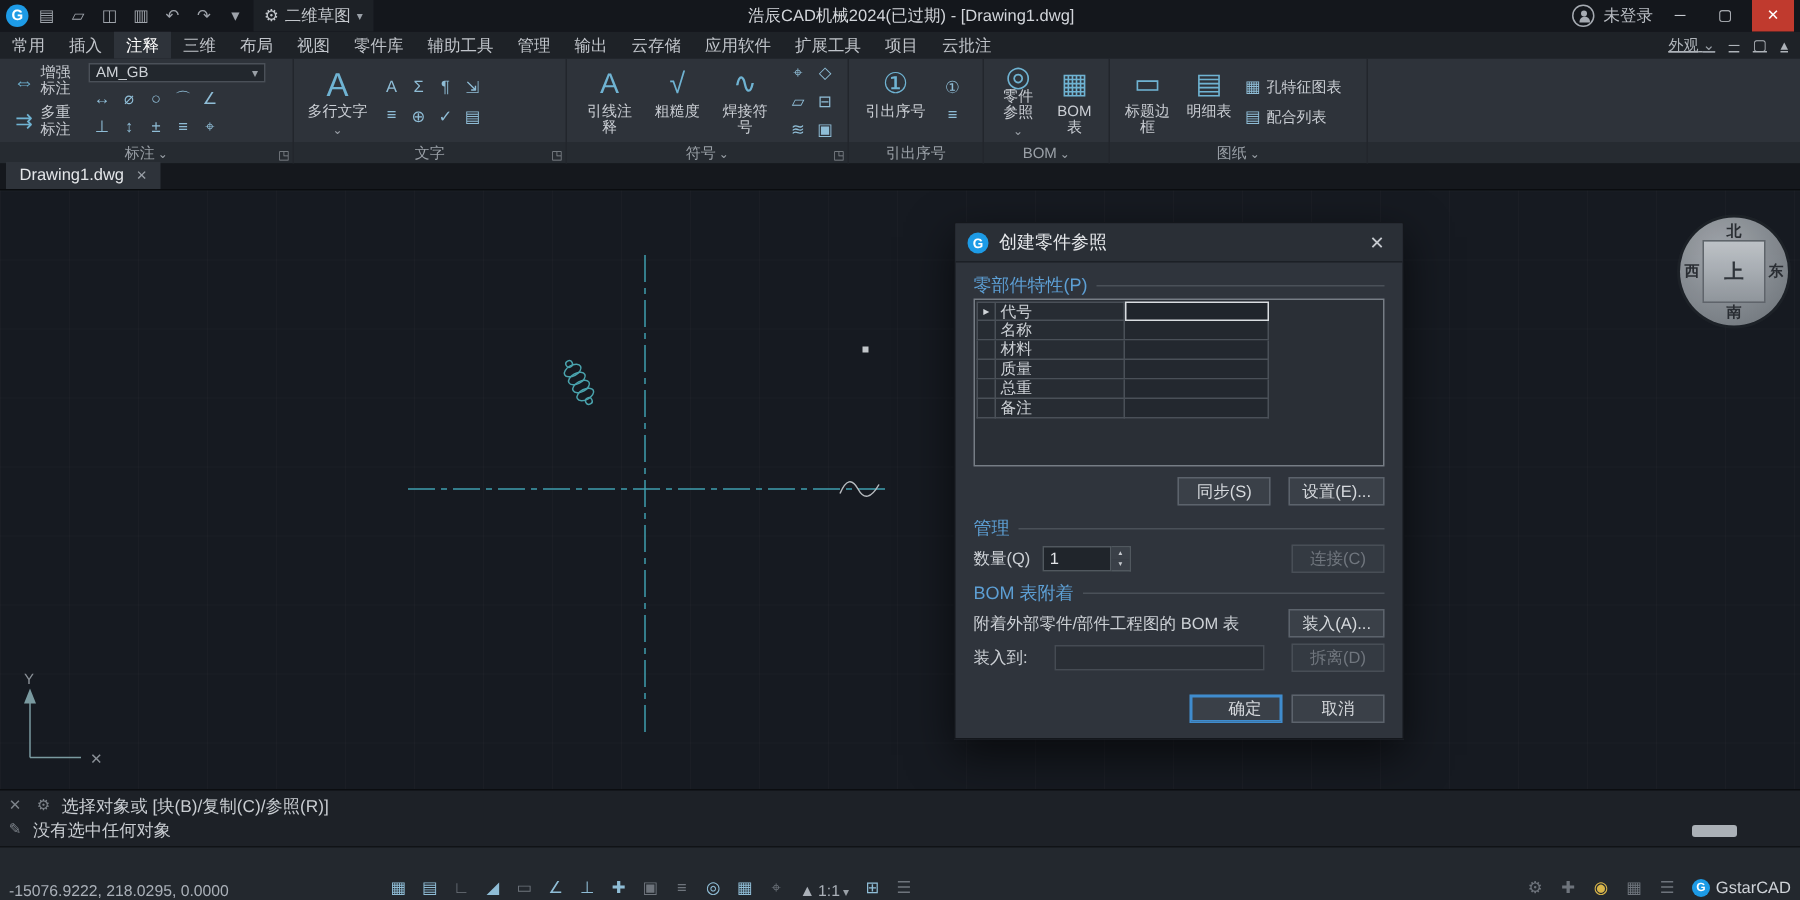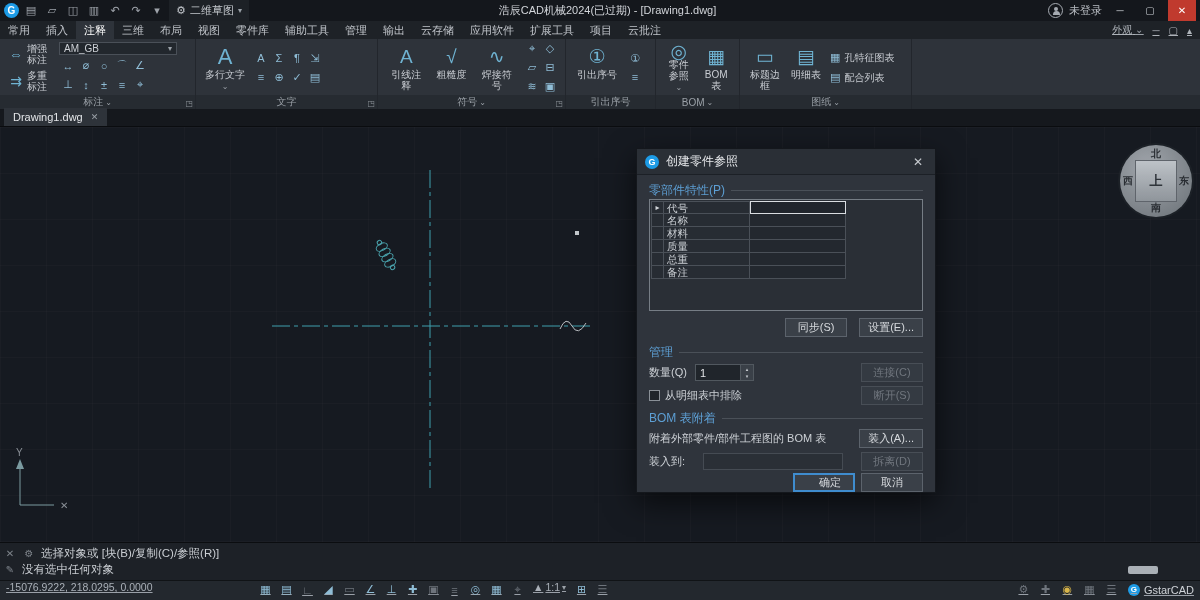--- a/index.html
+++ b/index.html
@@ -110,21 +110,21 @@
   .laytab.active{background:#343a42;color:#f0f2f4;}
   .laytab.add{padding:0 6px;color:#9aa0a7;}
 
   
   .cmd{height:38px;background:#1d2127;border-top:1px solid #0b0d10;display:flex;flex-direction:column;justify-content:flex-end;padding:2px 0 3px;position:relative;font-size:11.5px;color:#c9cdd2;flex:0 0 auto;}
   .cmd-row{display:flex;align-items:center;gap:5px;height:16px;padding-left:3px;}
   .cmd-gut{width:14px;text-align:center;color:#7d838a;font-size:10px;flex:0 0 auto;}
   .cmd-scroll{position:absolute;right:42px;bottom:6px;width:30px;height:8px;background:#aab0b6;border-radius:2px;}
 
   
-  .statusbar{height:20px;background:#23282e;border-top:1px solid #101316;display:flex;align-items:flex-start;font-size:10.5px;color:#9aa0a8;padding:0 6px;gap:2px;flex:0 0 auto;text-decoration:underline;}
+  .statusbar{height:36px;background:#23282e;border-top:1px solid #101316;display:flex;align-items:flex-end;font-size:10.5px;color:#9aa0a8;padding:0 6px;gap:2px;flex:0 0 auto;}
   .coords{width:248px;color:#aab0b8;flex:0 0 auto;}
   .st-ico{width:19px;height:17px;display:flex;align-items:center;justify-content:center;font-size:11px;color:#8fbdd6;}
   .st-ico.dim{color:#6e747c;}
   .st-scale{display:flex;align-items:center;gap:2px;color:#aab0b8;padding:0 4px;}
   .st-right{margin-left:auto;display:flex;align-items:center;gap:3px;}
   .brand{display:flex;align-items:center;gap:4px;color:#cfd3d8;font-size:11px;padding-left:4px;}
   .brand .blogo{width:12px;height:12px;border-radius:50%;background:#1d9be6;color:#fff;font-size:8px;font-weight:bold;display:flex;align-items:center;justify-content:center;}
   .bulb{color:#d8b54a !important;}
 </style>
 </head>
@@ -451,27 +451,20 @@
           <span class="qty-wrap">
             <input class="qty-input" value="1" style="">
             <span class="spin">
               <span>▴</span>
               <span>▾</span>
             </span>
           </span>
           <button class="btn disabled">连接(C)</button>
         </div>
 
-        <div class="drow">
-          <span class="chk-row">
-            <span class="chk"></span>
-            <span>从明细表中排除</span>
-          </span>
-          <button class="btn disabled">断开(S)</button>
-        </div>
 
         <div class="sect">
           <span>BOM 表附着</span>
         </div>
 
         <div class="drow">
           <span class="lab">附着外部零件/部件工程图的 BOM 表</span>
           <button class="btn">装入(A)...</button>
         </div>
 

